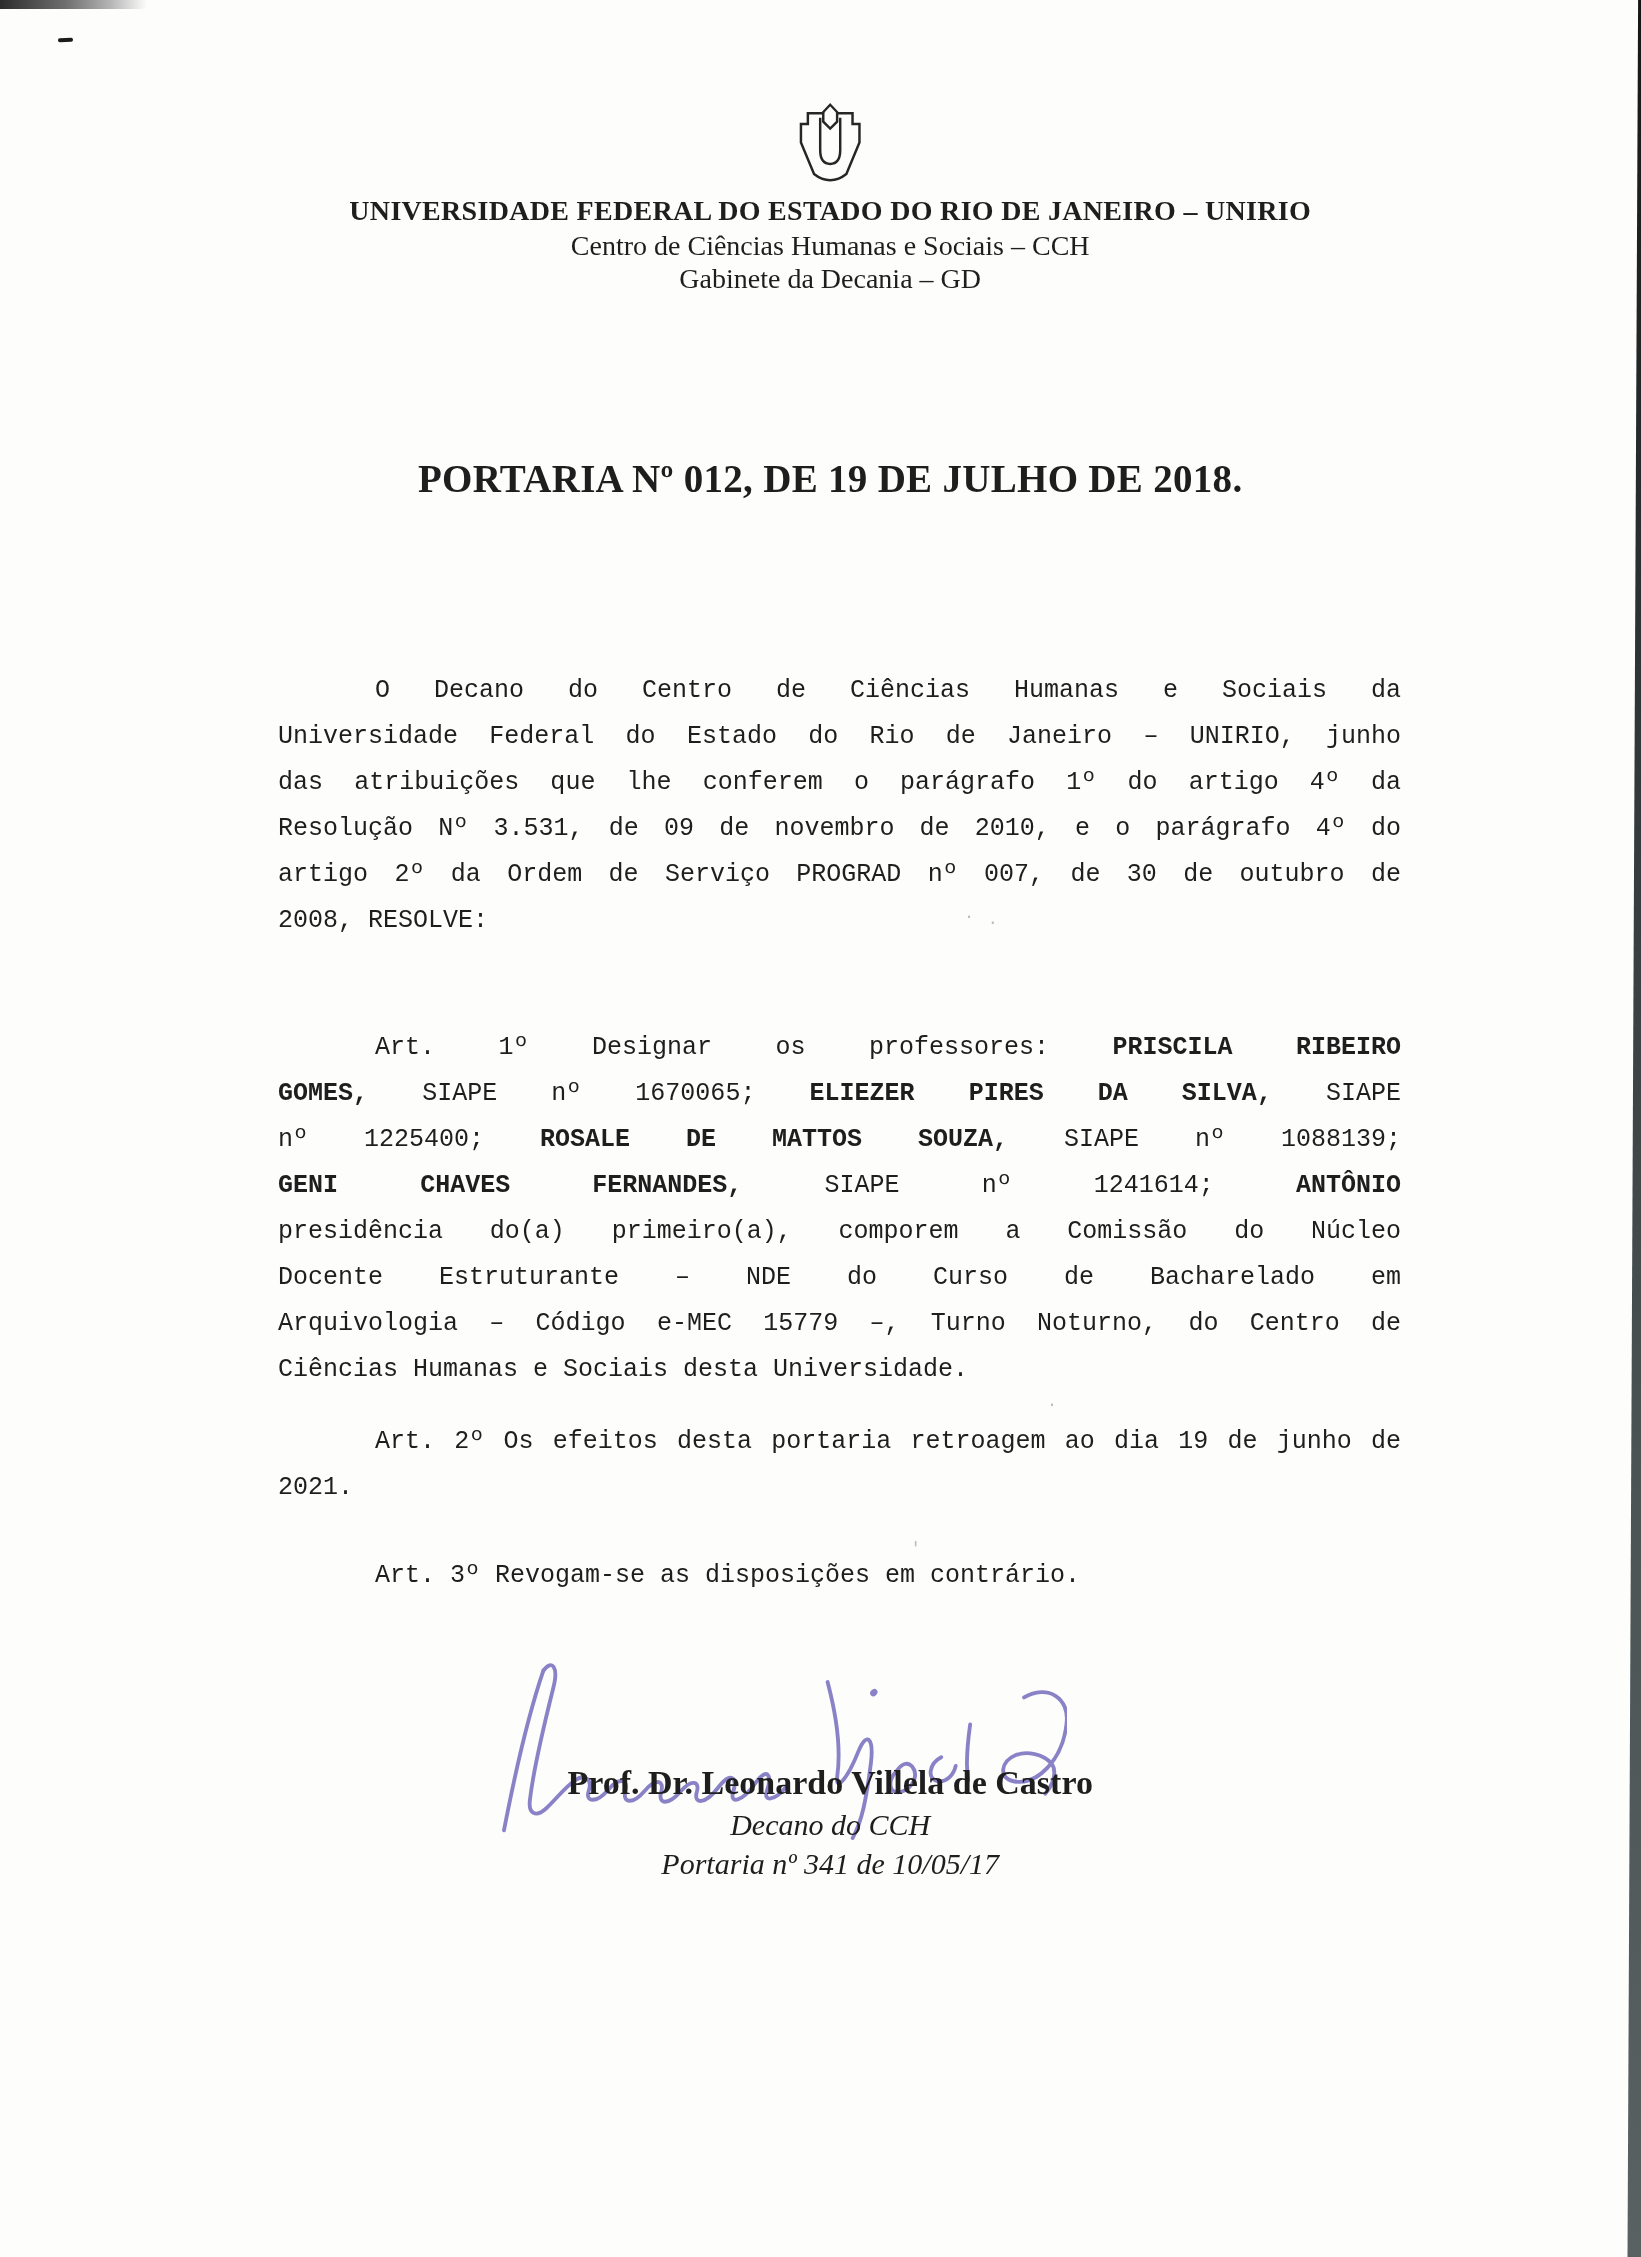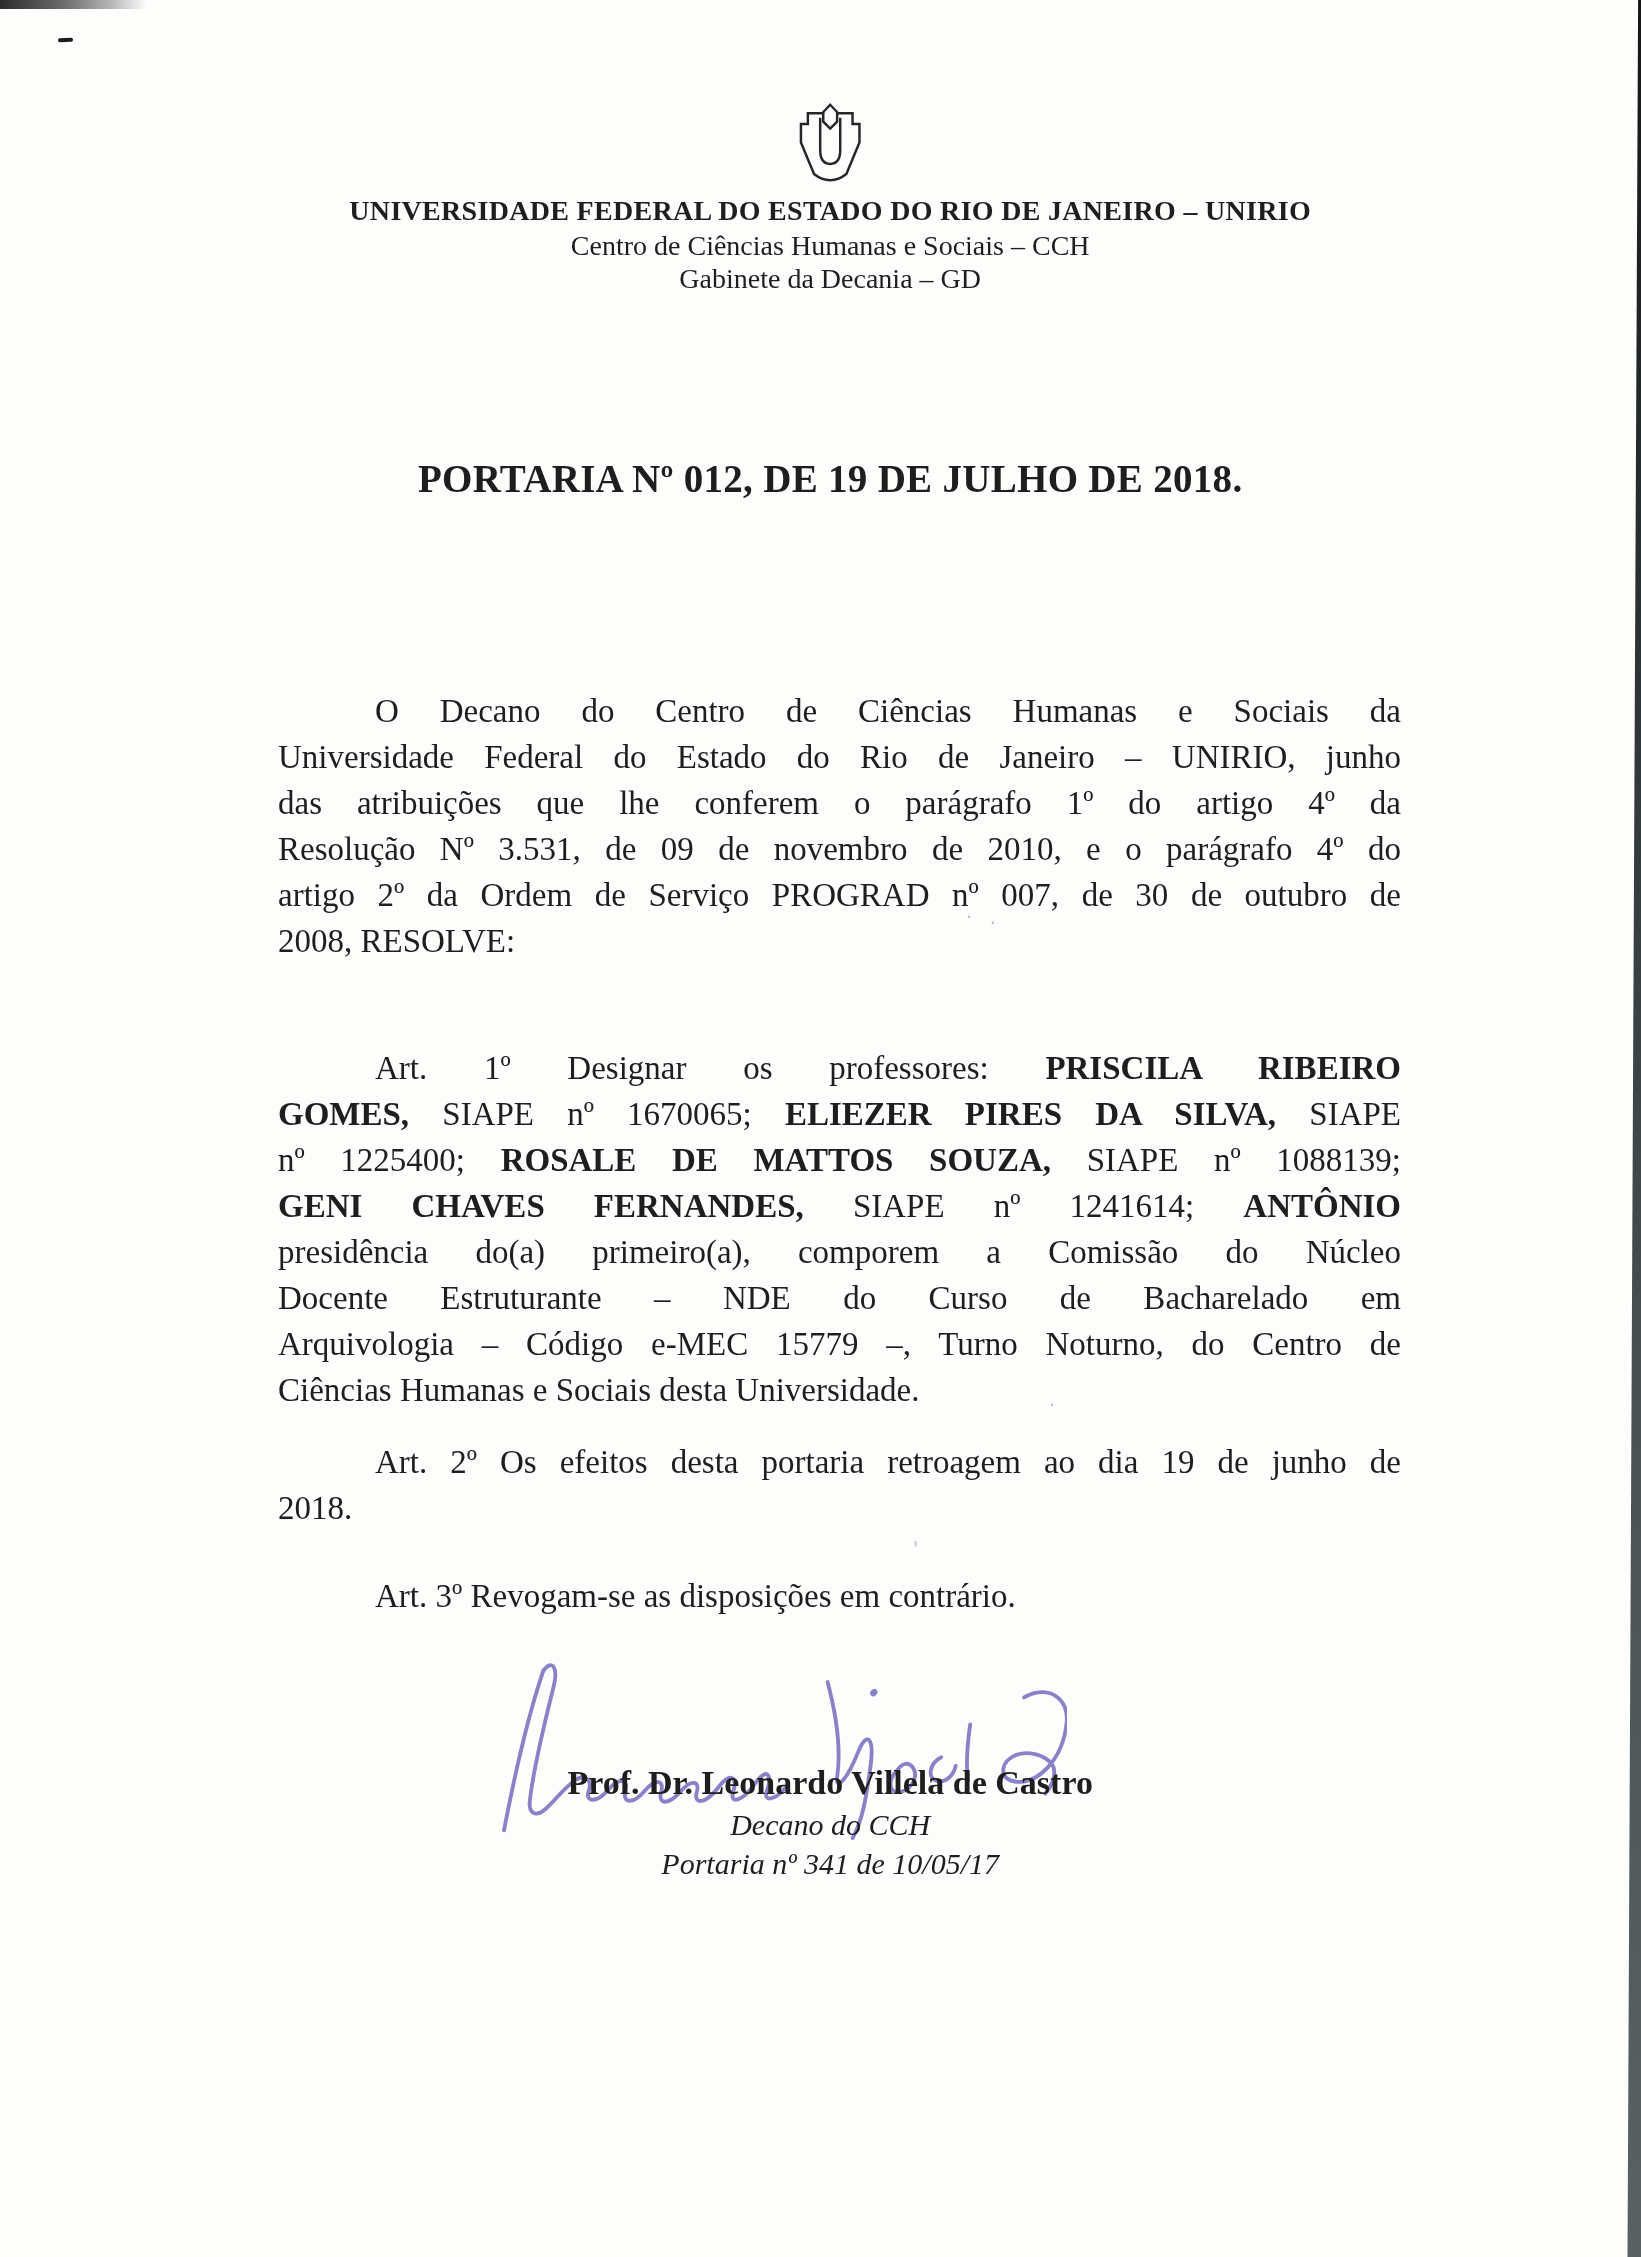--- a/index.html
+++ b/index.html
@@ -11,22 +11,22 @@
   }
   
   .header { position:absolute; top:102px; left:0; width:100%; text-align:center; transform:translateX(9.7px); }
   .logo-svg { display:block; margin:0 auto 3.9px auto; }
   .h-line1 { font-weight:bold; font-size:28px; line-height:36px; letter-spacing:0.3px; }
   .h-line2, .h-line3 { font-size:28px; line-height:33px; }
   
   .doc-title { position:absolute; top:456px; left:0; width:100%; text-align:center;
     font-size:39px; font-weight:bold; letter-spacing:0.3px; transform:translateX(9.7px); }
   
-  .doc-body { position:absolute; left:278px; top:688px; width:1123px;
-    font-size:33px; line-height:46px; }
+  .doc-body { position:absolute; left:278px; top:668px; width:1123px;
+    font-size:25px; line-height:46px;font-family:Liberation Mono, monospace; }
   .para .line { text-align:justify; text-align-last:justify; }
   .para .line.end { text-align-last:auto; }
   .para .line.first { text-indent:97px; }
   .para b { font-weight:bold; }
   .para:nth-child(2) { margin-top:81px; }
   .para:nth-child(3) { margin-top:26px; }
   .para:nth-child(4) { margin-top:42px; }
   
   .sig-block { position:absolute; top:1761px; left:0; width:100%; text-align:center; transform:translateX(9.7px); }
   .sig-name { font-size:34px; font-weight:bold; line-height:44px; }
@@ -86,21 +86,21 @@
         <div class="line"><b>GOMES,</b><span> SIAPE nº 1670065; </span><b>ELIEZER PIRES DA SILVA,</b><span> SIAPE</span></div>
         <div class="line"><span>nº 1225400; </span><b>ROSALE DE MATTOS SOUZA,</b><span> SIAPE nº 1088139;</span></div>
         <div class="line"><b>GENI CHAVES FERNANDES,</b><span> SIAPE nº 1241614; </span><b>ANTÔNIO</b></div>
         <div class="line"><span>presidência do(a) primeiro(a), comporem a Comissão do Núcleo</span></div>
         <div class="line"><span>Docente Estruturante – NDE do Curso de Bacharelado em</span></div>
         <div class="line"><span>Arquivologia – Código e-MEC 15779  –, Turno Noturno, do Centro de</span></div>
         <div class="line end"><span>Ciências Humanas e Sociais desta Universidade.</span></div>
       </div>
       <div class="para">
         <div class="line first"><span>Art. 2º Os efeitos desta portaria retroagem ao dia 19 de junho de</span></div>
-        <div class="line end"><span>2018.</span></div>
+        <div class="line end"><span>2021.</span></div>
       </div>
       <div class="para">
         <div class="line first end"><span>Art. 3º Revogam-se as disposições em contrário.</span></div>
       </div>
     </div>
 
   <svg class="signature-svg" width="579" height="183" viewBox="0 0 600 190" fill="none" stroke="var(--sig)" stroke-width="4" stroke-linecap="round" opacity="0.88">
     <path d="M57,14 C44,52 28,118 16,180"></path>
     <path d="M57,14 C66,2 73,10 67,33 C58,69 46,122 43,148 C41,163 49,167 60,157 C70,148 80,134 90,128 C100,121 108,127 104,139 C100,151 112,152 124,138 C136,124 146,127 142,140 C139,152 150,153 162,139 C174,125 183,128 179,141 C176,153 187,154 199,140 C211,126 220,129 216,141 C213,153 225,153 238,136 C251,119 259,124 254,140 C250,153 263,151 277,131 C289,114 295,122 289,139 C285,151 297,149 308,136"></path>
     <path d="M352,26 C361,60 366,96 362,124 C360,140 372,128 384,98 C393,76 400,85 397,110 C392,148 388,170 378,188"></path>

